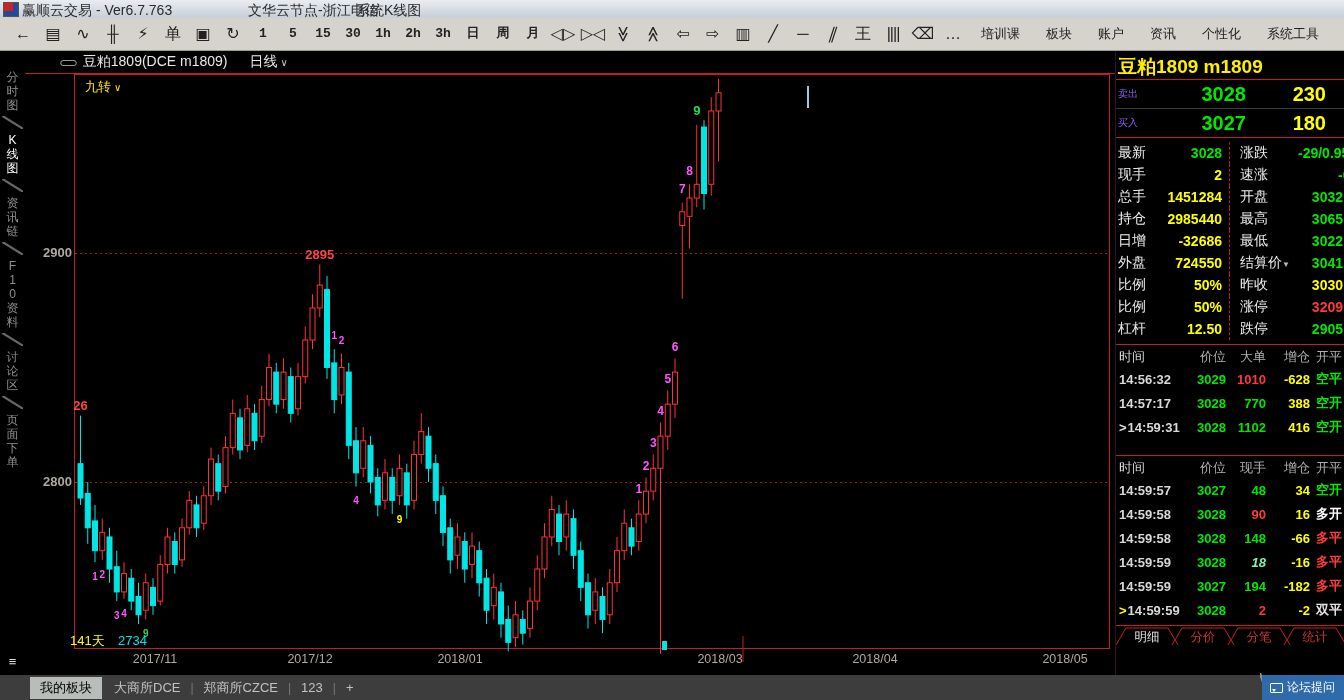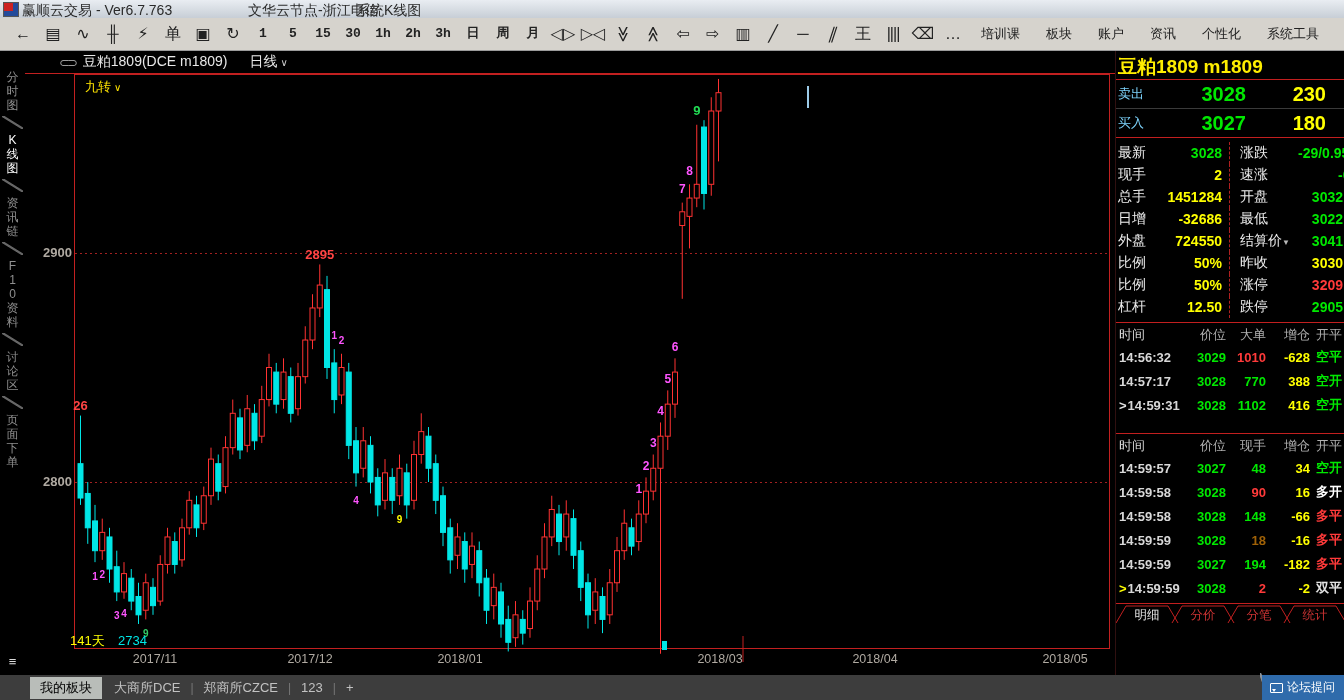--- a/index.html
+++ b/index.html
@@ -39,21 +39,21 @@
   .caret{font-size:10px;color:#cfcfcf;margin-left:3px;}
   .indicator{position:absolute;left:60px;top:27px;color:#ffe400;font-size:13px;cursor:default;}
   .indicator .caret{color:#ffe400;}
   #chartSvg{position:absolute;left:0;top:23px;}
   
   .right-panel{position:absolute;left:1115px;top:0;width:229px;height:624px;background:#000;border-left:1px solid #301010;}
   .redline{border-top:1px solid #c21f1f;height:0;}
   .grayline{border-top:1px solid #3a3a3a;height:0;}
   .rp-title{height:24px;padding:3px 0 1px 2px;color:#ffee00;font-size:19px;font-weight:bold;white-space:nowrap;}
   .rp-row{height:28px;display:flex;align-items:center;}
-  .rp-side{width:36px;color:#7dd3fc;font-size:13px;padding-left:2px;}
+  .rp-side{width:36px;color:#8b5cf6;font-size:10px;padding-left:2px;}
   .rp-price{width:92px;text-align:right;color:#00e800;font-size:20px;font-weight:bold;}
   .rp-qty{width:80px;text-align:right;color:#ffff00;font-size:20px;font-weight:bold;}
   .qgrid{padding:4px 0;}
   .qrow{height:22px;display:grid;grid-template-columns:42px 64px 14px 62px 45px;align-items:center;}
   .qlab{color:#ededed;font-size:14px;padding-left:2px;white-space:nowrap;}
   .qval{font-size:14px;font-weight:bold;text-align:right;white-space:nowrap;}
   .qdiv{height:22px;border-left:1px dashed #b02020;margin-left:7px;}
   .qcaret{font-size:8px;color:#b8b8b8;}
   .ttable{padding:2px 0 16px 0;}
   .ttable.t2{padding:2px 0 3px 0;}
@@ -442,20 +442,27 @@
             <span class="qval" style="color: rgb(0, 232, 0); margin-left: 40px;">-0.07%</span>
           </div>
           <div class="qrow">
             <span class="qlab">总手</span>
             <span class="qval" style="color: rgb(255, 255, 0);">1451284</span>
             <span class="qdiv"></span>
             <span class="qlab" style="padding-left: 4px;">开盘</span>
             <span class="qval" style="color: rgb(0, 232, 0);">3032</span>
           </div>
           <div class="qrow">
+            <span class="qlab">持仓</span>
+            <span class="qval" style="color: rgb(255, 255, 0);">2985440</span>
+            <span class="qdiv"></span>
+            <span class="qlab" style="padding-left: 4px;">最高</span>
+            <span class="qval" style="color: rgb(0, 232, 0);">3065</span>
+          </div>
+          <div class="qrow">
             <span class="qlab">日增</span>
             <span class="qval" style="color: rgb(255, 255, 0);">-32686</span>
             <span class="qdiv"></span>
             <span class="qlab" style="padding-left: 4px;">最低</span>
             <span class="qval" style="color: rgb(0, 232, 0);">3022</span>
           </div>
           <div class="qrow">
             <span class="qlab">外盘</span>
             <span class="qval" style="color: rgb(255, 255, 0);">724550</span>
             <span class="qdiv"></span>
@@ -541,21 +548,21 @@
           <div class="trow">
             <span class="tc-time">14:59:58</span>
             <span class="tc-num" style="color: rgb(0, 232, 0);">3028</span>
             <span class="tc-num" style="color: rgb(0, 232, 0);">148</span>
             <span class="tc-num" style="color: rgb(255, 255, 0);">-66</span>
             <span class="tc-side" style="color: rgb(255, 58, 58);">多平</span>
           </div>
           <div class="trow">
             <span class="tc-time">14:59:59</span>
             <span class="tc-num" style="color: rgb(0, 232, 0);">3028</span>
-            <span class="tc-num" style="color: #a16207;">18</span>
+            <span class="tc-num" style="color: #86efac; font-style: italic;">18</span>
             <span class="tc-num" style="color: rgb(255, 255, 0);">-16</span>
             <span class="tc-side" style="color: rgb(255, 58, 58);">多平</span>
           </div>
           <div class="trow">
             <span class="tc-time">14:59:59</span>
             <span class="tc-num" style="color: rgb(0, 232, 0);">3027</span>
             <span class="tc-num" style="color: rgb(0, 232, 0);">194</span>
             <span class="tc-num" style="color: rgb(255, 255, 0);">-182</span>
             <span class="tc-side" style="color: rgb(255, 58, 58);">多平</span>
           </div>

